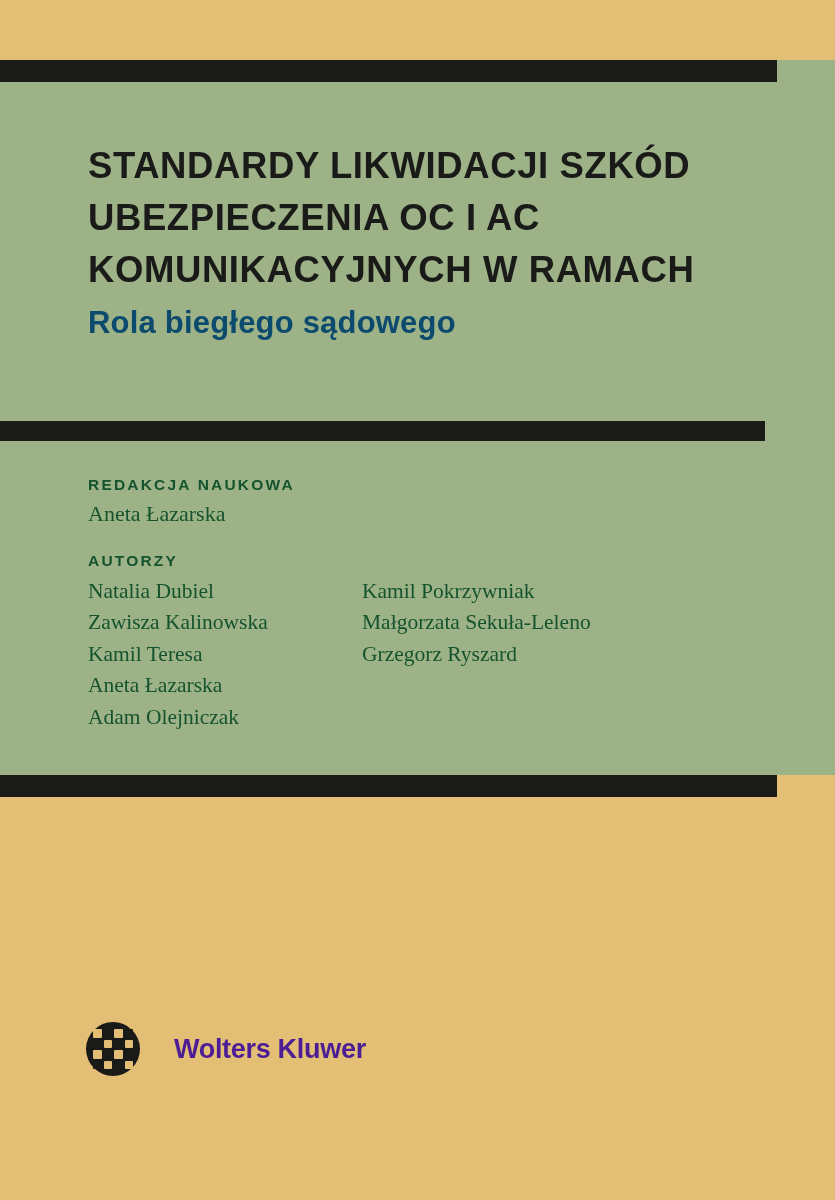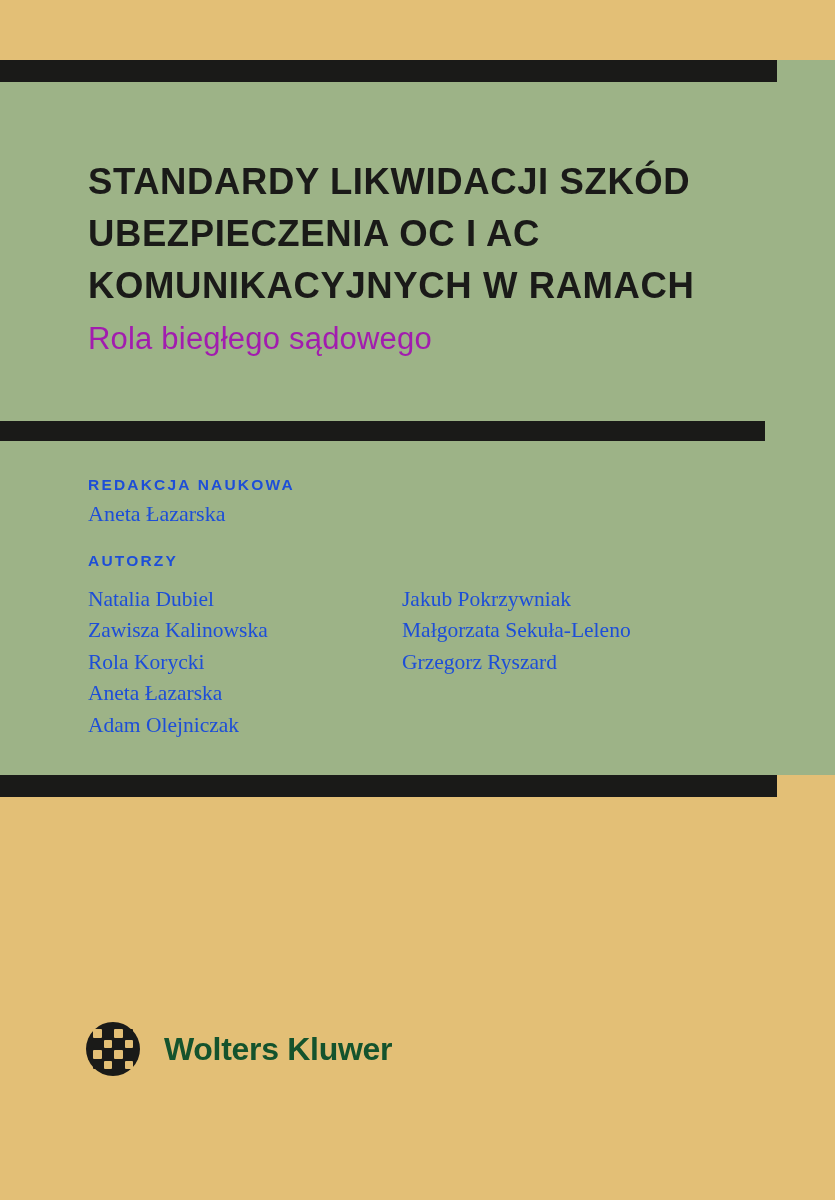--- a/index.html
+++ b/index.html
@@ -71,66 +71,65 @@
   .bar-top::after {
     background: #9db387;
   }
   .bar-bottom::after {
     background: #e3bf76;
   }
 
   .title-block {
     position: absolute;
     left: 88px;
-    top: 156px;
+    top: 140px;
     width: 660px;
   }
   .title-line {
     font-size: 36.5px;
     font-weight: bold;
     letter-spacing: 0.6px;
     color: #1a1a18;
     line-height: 1.42;
     text-transform: uppercase;
   }
   .subtitle {
     margin-top: 10px;
     font-size: 31px;
-    font-weight: normal;
-    color: #a21caf;
+    font-weight: bold;
+    color: #0c4a6e;
     letter-spacing: 0.2px;
   }
 
   .credits {
     position: absolute;
     left: 88px;
     top: 476px;
     width: 680px;
-    color: #1d4ed8;
+    color: #14532d;
   }
   .section-label {
     font-family: "Liberation Sans", sans-serif;
     font-size: 15.5px;
     font-weight: bold;
     letter-spacing: 2.2px;
     text-transform: uppercase;
     margin-bottom: 6px;
   }
   .editor-name {
     font-family: "Liberation Serif", serif;
     font-size: 22px;
     line-height: 1.25;
   }
   .authors-label {
     margin-top: 24px;
   }
   .authors-cols {
     display: flex;
-    margin-top: 14px;
-    gap: 40px;
+    margin-top: 6px;
   }
   .authors-col {
     font-family: "Liberation Serif", serif;
     font-size: 21.5px;
     line-height: 1.47;
   }
   .authors-col.col1 {
     width: 274px;
   }
   .authors-col .author {
@@ -170,24 +169,24 @@
   }
   .logo-mark .grid span {
     background: #1a1a18;
     border-radius: 1px;
   }
   .logo-mark .grid span.light {
     background: #e3bf76;
   }
   .publisher-name {
     font-family: "Liberation Sans", sans-serif;
-    font-size: 32px;
-    font-weight: bold;
-    color: #14532d;
-    margin-left: 24px;
+    font-size: 27px;
+    font-weight: bold;
+    color: #4c1d95;
+    margin-left: 34px;
     letter-spacing: -0.3px;
   }
 </style>
 </head>
 <body>
 
 <div class="cover">
 
   <div class="green-panel"></div>
 
@@ -204,26 +203,26 @@
 
   <div class="credits">
     <div class="section-label">REDAKCJA NAUKOWA</div>
     <div class="editor-name">Aneta Łazarska</div>
 
     <div class="section-label authors-label">AUTORZY</div>
     <div class="authors-cols">
       <div class="authors-col col1">
         <div class="author">Natalia Dubiel</div>
         <div class="author">Zawisza Kalinowska</div>
-        <div class="author">Rola Korycki</div>
+        <div class="author">Kamil Teresa</div>
         <div class="author">Aneta Łazarska</div>
         <div class="author">Adam Olejniczak</div>
       </div>
       <div class="authors-col col2">
-        <div class="author">Jakub Pokrzywniak</div>
+        <div class="author">Kamil Pokrzywniak</div>
         <div class="author">Małgorzata Sekuła-Leleno</div>
         <div class="author">Grzegorz Ryszard</div>
       </div>
     </div>
   </div>
 
   <div class="publisher">
     <div class="logo-mark">
       <div class="circle"></div>
       <div class="grid">

